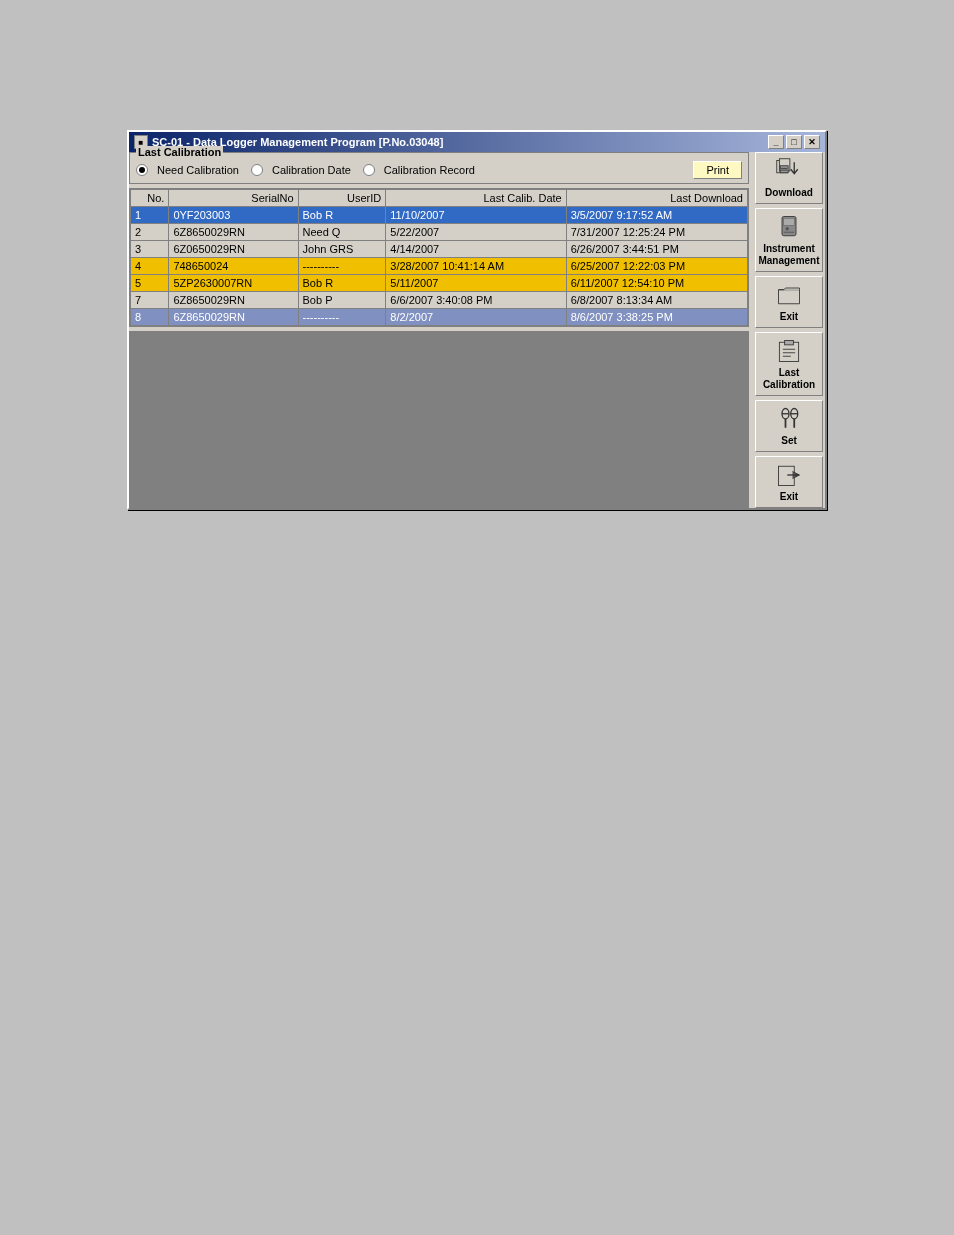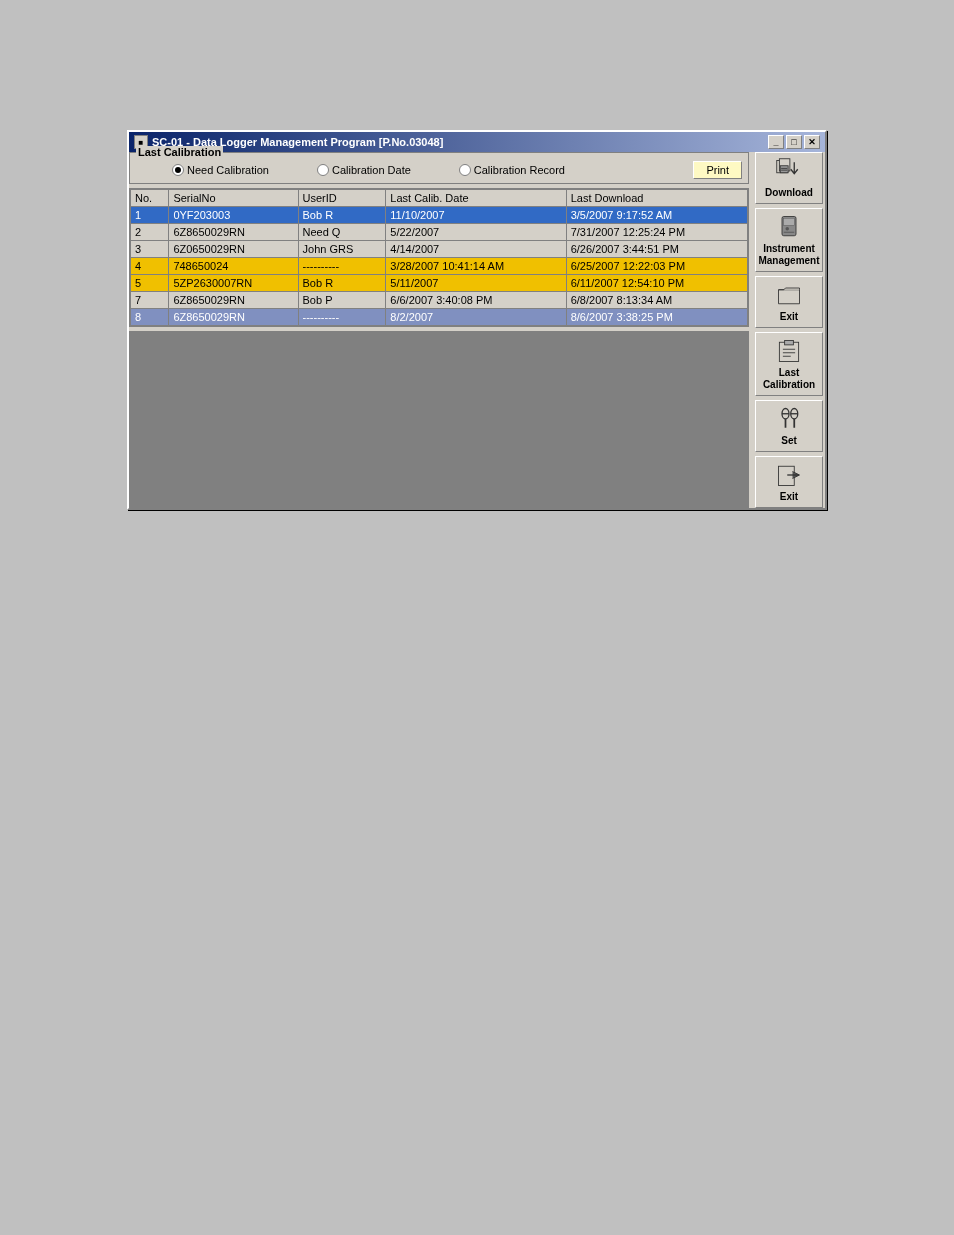--- a/index.html
+++ b/index.html
@@ -105,23 +105,22 @@
     .calibration-options {
       display: flex;
       align-items: center;
       gap: 12px;
       margin-top: 4px;
     }
 
     .radio-option {
       display: flex;
       align-items: center;
-      gap: 3px;
+      gap: 9px;
       cursor: pointer;
-      margin-left: 36px;
     }
 
     .radio-input {
       width: 12px;
       height: 12px;
       border: 1px solid #808080;
       border-radius: 50%;
       background: #fff;
       display: flex;
       align-items: center;
@@ -149,21 +148,21 @@
     .data-table {
       width: 100%;
       border-collapse: collapse;
       font-size: 11px;
     }
 
     .data-table th {
       background: #d4d0c8;
       border: 1px solid #808080;
       padding: 2px 4px;
-      text-align: left;
+      text-align: right;
       font-weight: normal;
     }
 
     .data-table td {
       border: 1px solid #808080;
       padding: 2px 4px;
     }
 
     .table-area {
       background: #808080;

